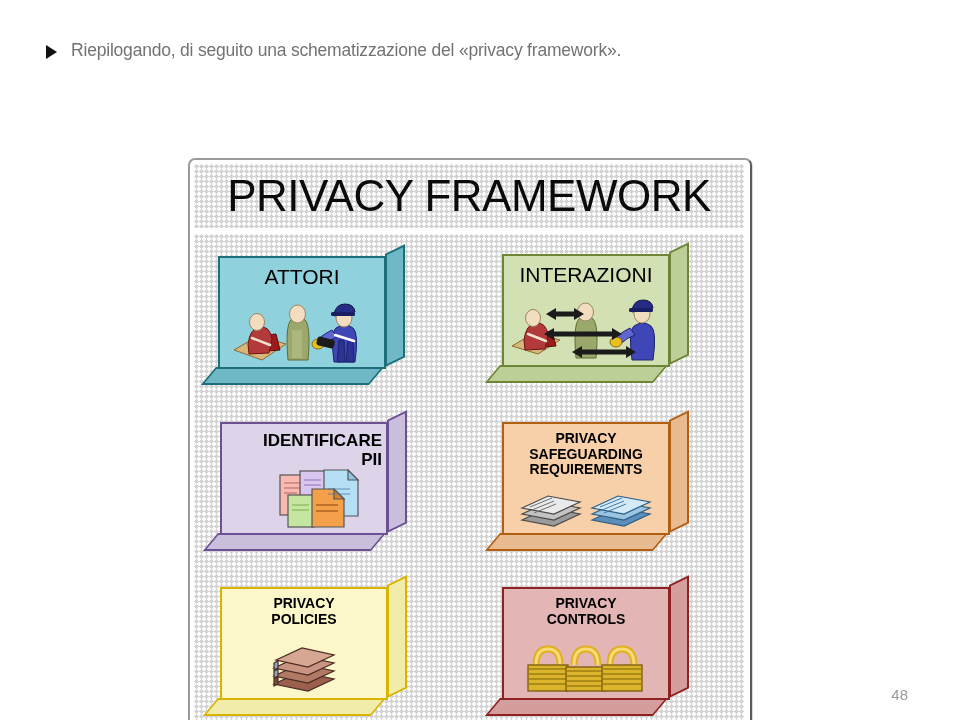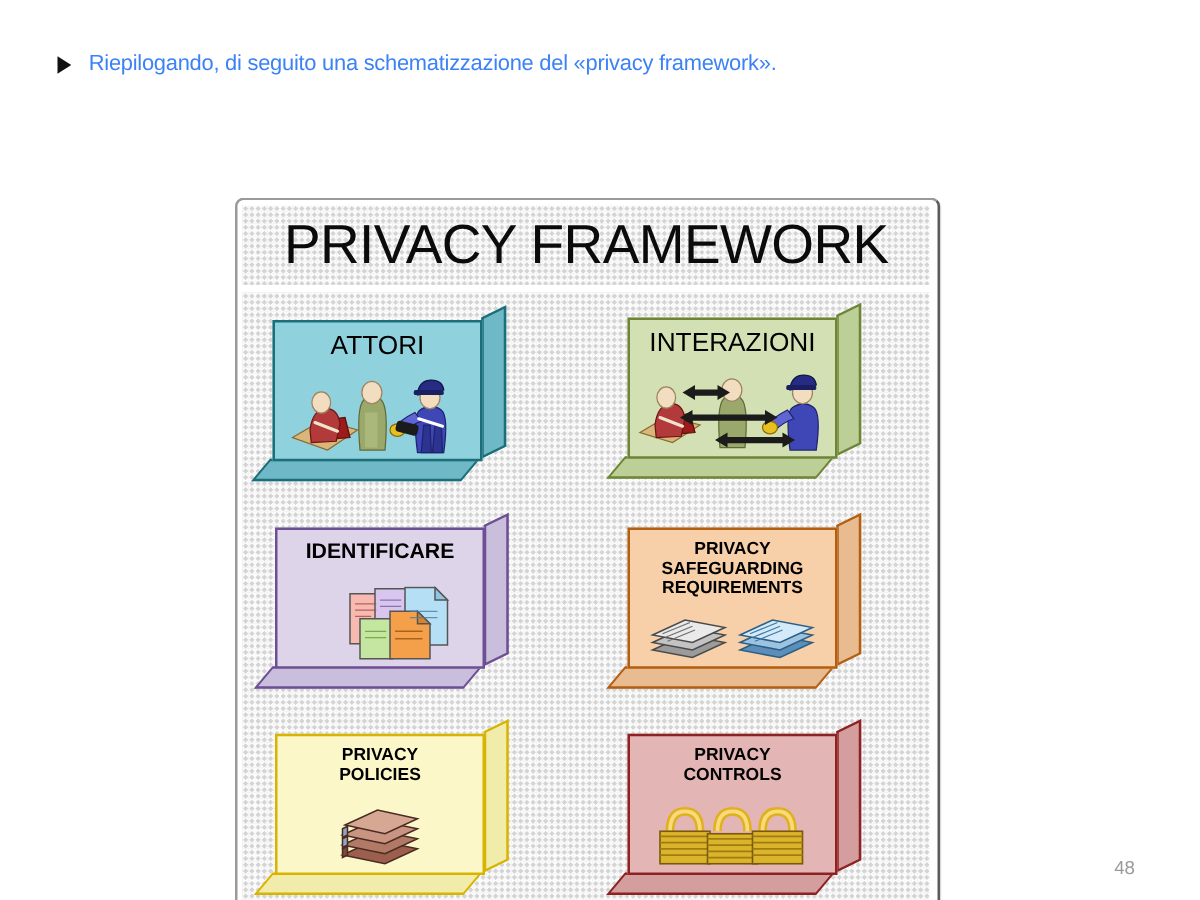--- a/index.html
+++ b/index.html
@@ -16,21 +16,21 @@
     display:flex; align-items:flex-start; gap:14px;
   }
   .bullet-marker{
     width:0;height:0;margin-top:5px;
     border-left:11px solid #111111;
     border-top:7px solid transparent;
     border-bottom:7px solid transparent;
     flex:0 0 auto;
   }
   .bullet-text{
-    font-size:17.5px; color:#3b82f6; letter-spacing:-0.2px;
+    font-size:17.5px; color:#737373; letter-spacing:-0.2px;
     line-height:1.25; white-space:nowrap;
   }
 
   
   .diagram-frame{
     position:absolute; left:188px; top:111px;
     width:564px; height:578px;
     border:2px solid #9a9a9a;
     border-right-color:#5b5b5b; border-bottom-color:#8d8d8d;
     border-radius:7px;
@@ -98,21 +98,21 @@
     box-sizing:border-box;
     transform:skewX(-40deg); transform-origin:left top;
   }
   .box .label{
     position:absolute; left:0; right:0; top:9px;
     text-align:center; z-index:6;
     font-weight:bold; color:#000; font-size:14px; line-height:1.12;
     padding:0 6px;
   }
   .box.plain .label{ font-weight:400; font-size:21px; }
-  .box.left-label .label{ text-align:center; font-size:17px; }
+  .box.left-label .label{ text-align:right; font-size:17px; }
   .art{ position:absolute; z-index:5; }
 
   
   .page-num{
     position:absolute; right:52px; bottom:17px;
     font-size:15px; color:#9b9b9b;text-align:center;
   }
 </style>
 </head>
 <body>
@@ -190,20 +190,21 @@
         <path d="M105 43 L124 49" stroke="#ffffff" stroke-width="2.5" stroke-linecap="round"></path>
       </svg>
     </div>
 
     <div class="box left-label" style="left:26px; top:188px; --face:#ddd4ea; --side:#c9bedc; --edge:#6d4f93;">
       <div class="bottom"></div>
       <div class="side"></div>
       <div class="face"></div>
       <div class="label">
           <div>IDENTIFICARE</div>
+          <div>PII</div>
         </div>
       <svg class="art" width="96" height="62" viewBox="0 0 96 62" style="left:58px; top:47px;">
         <g stroke="#555" stroke-width="1.2">
           <rect x="2" y="6" width="26" height="40" fill="#f7b9b0"></rect>
           <rect x="22" y="2" width="26" height="44" fill="#d9c6ee"></rect>
           <path d="M46 1 h24 l10 10 v36 h-34 Z" fill="#b5dff5"></path>
           <path d="M70 1 v10 h10 Z" fill="#8fc4e2"></path>
           <rect x="10" y="26" width="26" height="32" fill="#c4e6a0"></rect>
           <path d="M34 20 h22 l10 10 v28 h-32 Z" fill="#f4a04a"></path>
           <path d="M56 20 v10 h10 Z" fill="#d8842e"></path>

